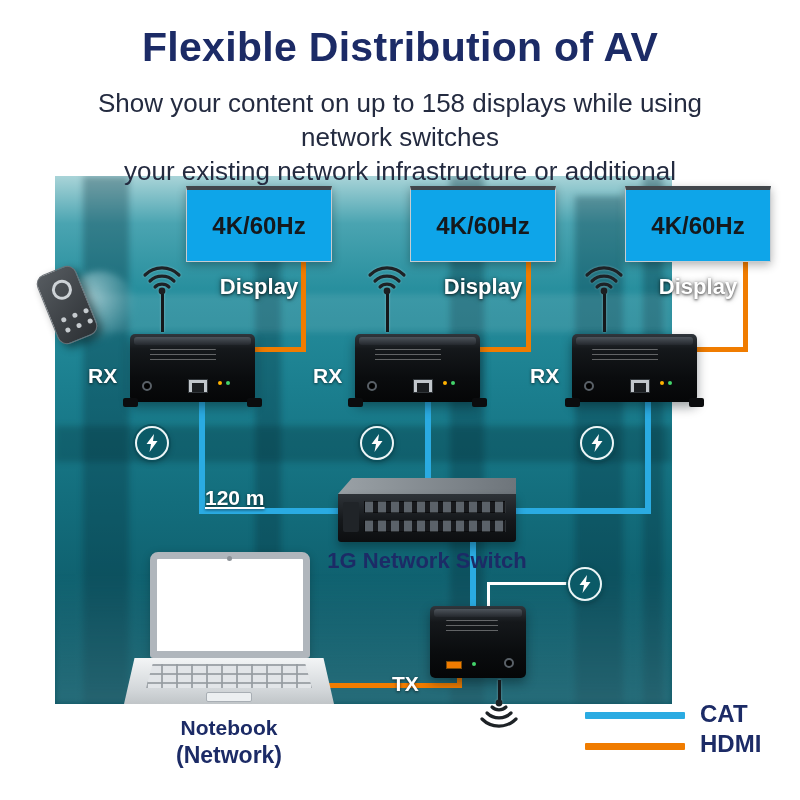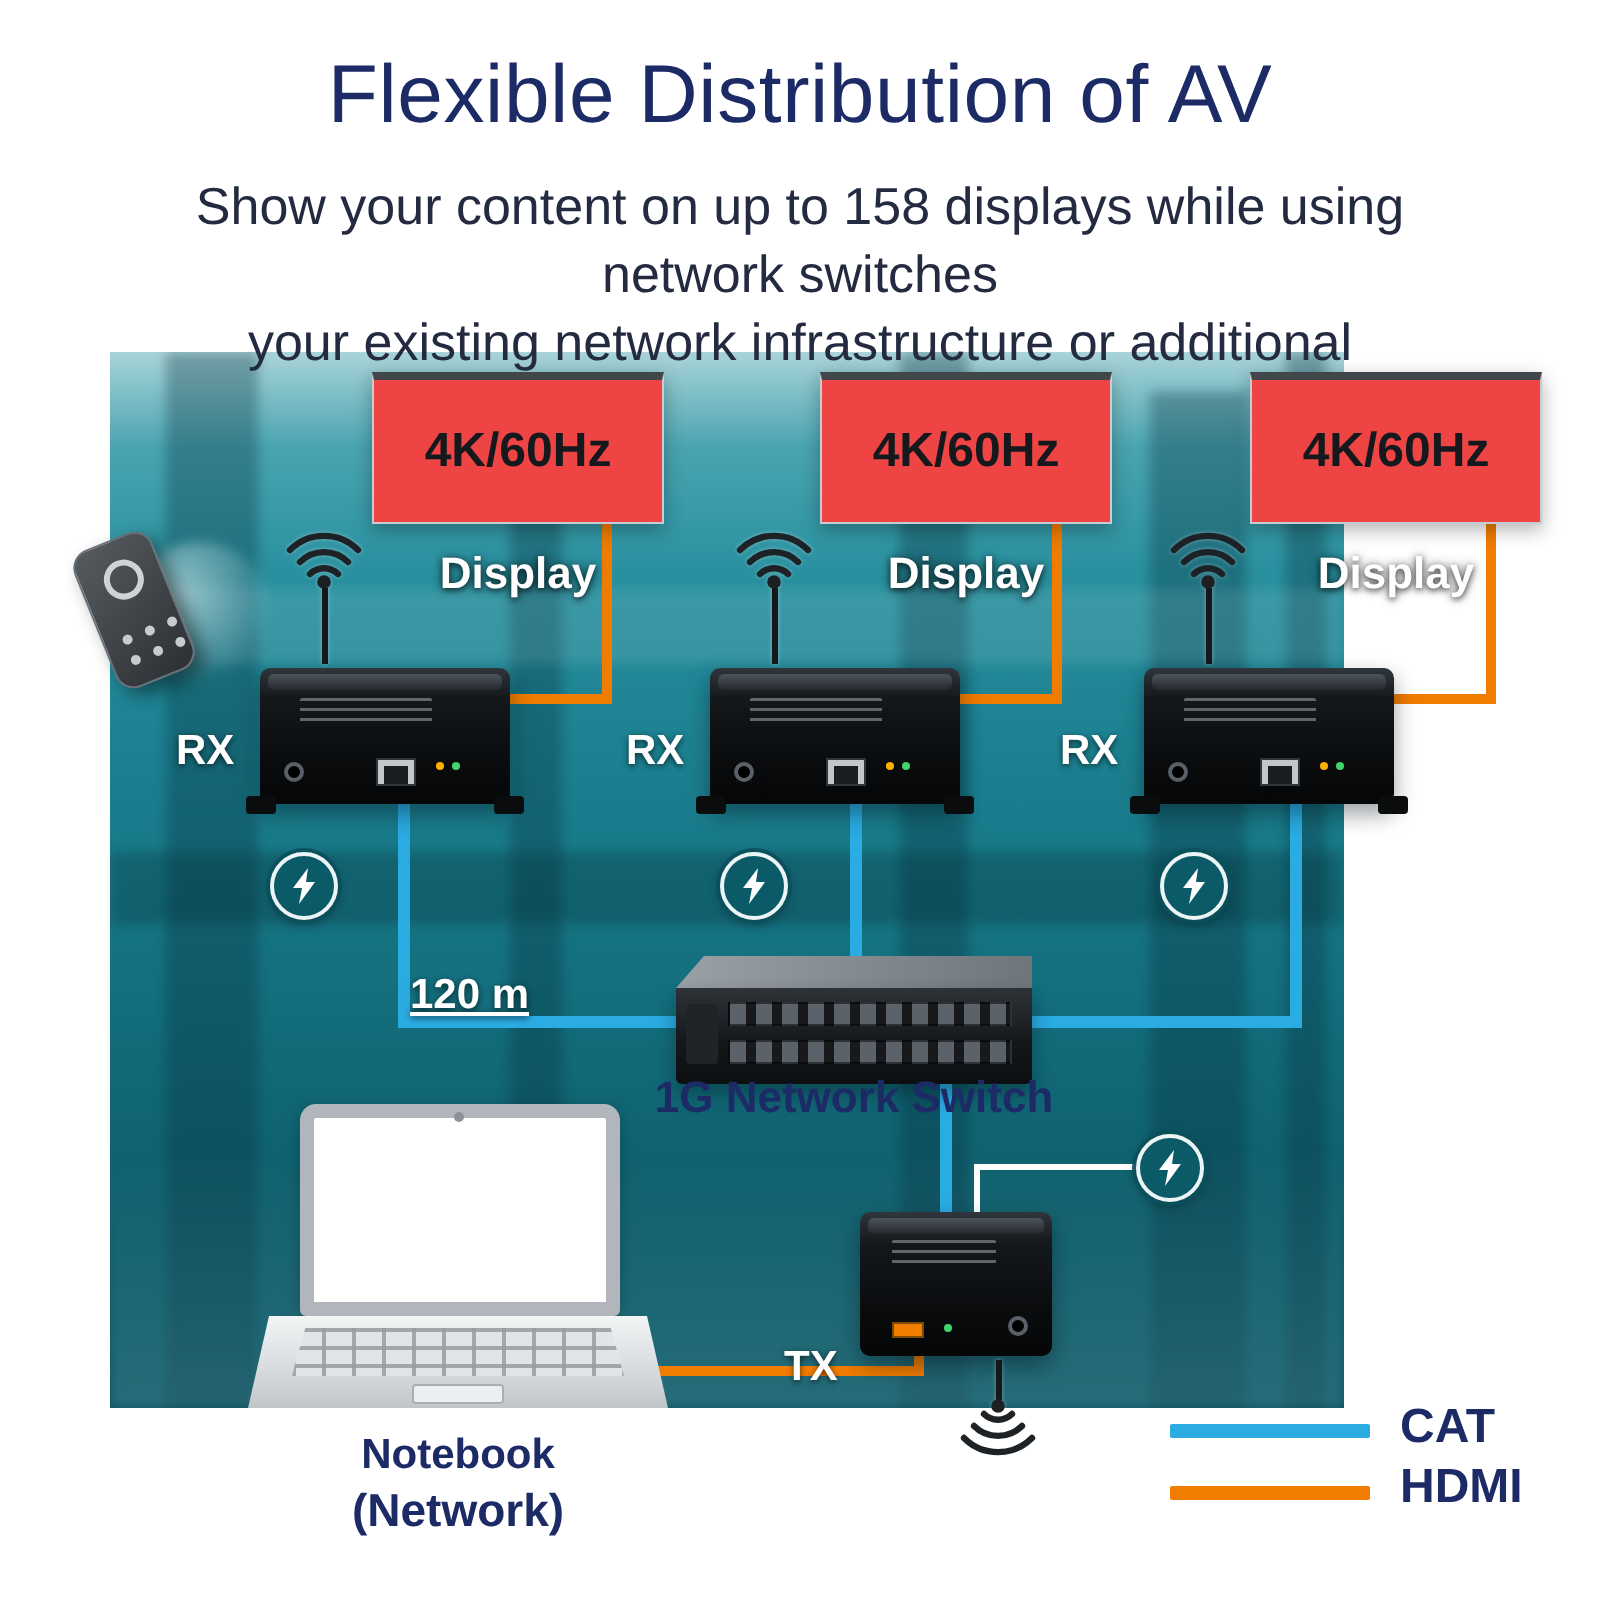--- a/index.html
+++ b/index.html
@@ -1,36 +1,36 @@
 <!DOCTYPE html>
 <html><head>
 <meta charset="utf-8">
 <style>
   * { margin:0; padding:0; box-sizing:border-box; }
   html,body { width:800px; height:800px; background:#fff; font-family:"Liberation Sans", sans-serif; }
   .canvas { position:relative; width:800px; height:800px; overflow:hidden; background:#fff; }
 
   .title { position:absolute; top:24px; left:0; width:100%; text-align:center;
-           font-size:41px; font-weight:400; color:#1c2b66; letter-spacing:.3px; z-index:5; }
+           font-size:41px; font-weight:700; color:#1c2b66; letter-spacing:.3px; z-index:5; }
   .subtitle { position:absolute; top:86px; left:0; width:100%; text-align:center;
               font-size:26px; line-height:34px; color:#242b40; z-index:5; }
 
   .photo { position:absolute; left:55px; top:176px; width:617px; height:528px; z-index:1;
            background:linear-gradient(180deg,#a9d4d8 0%,#4aa4b1 9%,#268e9d 22%,#1b7f8f 40%,#136d7c 62%,#0e5d6b 82%,#0b5260 100%);
            overflow:hidden; }
   .photo-blur { position:absolute; inset:0; filter:blur(3px); }
   .pillar { position:absolute; top:0; bottom:0; background:rgba(6,48,58,.32); }
   .band { position:absolute; left:0; width:100%; }
 
   .cable { position:absolute; z-index:2; }
   .hdmi-c { background:#f07c00; }
   .cat-c { background:#2aabe2; }
   .white-c { background:#ffffff; }
 
-  .display { position:absolute; width:146px; height:76px; background:#ef4444;
+  .display { position:absolute; width:146px; height:76px; background:#0ea5e9;
              border:1px solid #c6ccd1; border-top:4px solid #41464b;
              box-shadow:0 3px 9px rgba(0,0,0,.30);
              display:flex; align-items:center; justify-content:center;
              font-size:24px; font-weight:700; color:#15191d; z-index:3; }
   .display-label { position:absolute; width:146px; text-align:center; font-size:22px; font-weight:700;
                    color:#fff; text-shadow:0 1px 3px rgba(0,0,0,.7),0 0 6px rgba(0,0,0,.4); z-index:4; }
 
   .device { position:absolute; background:linear-gradient(180deg,#30363c 0%,#15181b 22%,#0a0c0e 65%,#050607 100%);
             border-radius:5px; box-shadow:0 5px 11px rgba(0,15,20,.4); z-index:3; }
   .dev-top { position:absolute; left:4px; top:3px; right:4px; height:8px;
@@ -249,21 +249,21 @@
   <div class="side-label" style="left:205px;top:486px;text-decoration:underline;">120 m</div>
 
   <div class="switch">
     <div class="switch-top"></div>
     <div class="switch-front">
       <div class="switch-brand"></div>
       <div class="port-row" style="top:7px;"></div>
       <div class="port-row" style="top:26px;"></div>
     </div>
   </div>
-  <div class="caption" style="left:427px;top:536px;transform:translateX(-50%);font-size:22px;white-space:nowrap;">1G Network Switch</div>
+  <div class="caption" style="left:427px;top:548px;transform:translateX(-50%);font-size:22px;white-space:nowrap;">1G Network Switch</div>
 
   <div class="device" style="left:430px;top:606px;width:96px;height:72px;">
     <div class="dev-top"></div>
     <div class="dev-sticker" style="left:16px;top:14px;width:52px;height:13px;"></div>
     <div class="hdmi-port" style="left:16px;bottom:9px;width:16px;height:8px;"></div>
     <div class="dc-jack" style="right:12px;bottom:10px;"></div>
     <div class="led" style="left:42px;bottom:12px;background:#43d46b;"></div>
   </div>
   <div class="side-label" style="left:392px;top:672px;">TX</div>
 

